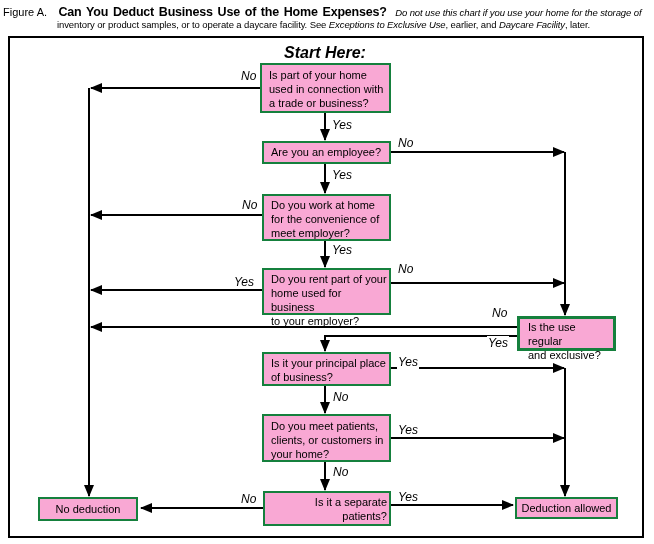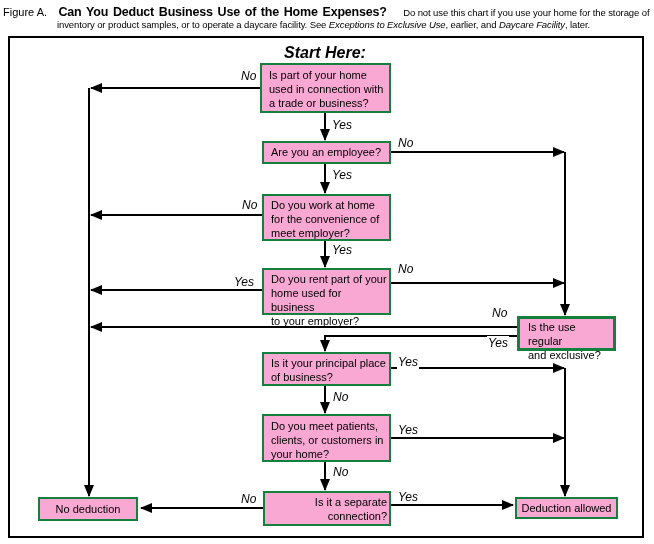--- a/index.html
+++ b/index.html
@@ -5,21 +5,21 @@
   html,body{margin:0;padding:0;background:#fff;}
   .page{
     position:relative;width:654px;height:544px;background:#fff;overflow:hidden;
     font-family:"Liberation Sans",sans-serif;color:#000;
   }
   
   .title-l1{position:absolute;left:3px;top:3px;white-space:nowrap;line-height:15px;}
   .fig-label{font-size:11px;}
   .fig-heading{font-size:12.5px;font-weight:bold;word-spacing:1.5px;letter-spacing:-0.2px;margin-left:7px;}
   .note{font-size:9.5px;letter-spacing:-0.1px;}
-  .title-l1 .note{margin-left:12px;}
+  .title-l1 .note{margin-left:4px;font-style:italic;}
   .title-l2{position:absolute;left:57px;top:19px;white-space:nowrap;line-height:12px;}
   .it{font-style:italic;}
   
   .chart-border{
     position:absolute;left:8px;top:36px;width:636px;height:502px;
     border:2px solid #000;box-sizing:border-box;background:#fff;z-index:0;
   }
   svg.wires{position:absolute;left:0;top:0;z-index:1;}
   .start-label{
     position:absolute;left:270px;top:44px;width:110px;text-align:center;
@@ -141,21 +141,21 @@
   </div>
 
   <div class="node n-q7">
     <span class="ln">Do you meet patients,</span>
     <span class="ln">clients, or customers in</span>
     <span class="ln">your home?</span>
   </div>
 
   <div class="node n-q8">
     <span class="ln">Is it a separate</span>
-    <span class="ln">connection?</span>
+    <span class="ln">patients?</span>
   </div>
 
   <div class="node n-nd">
     <span>No deduction</span>
   </div>
 
   <div class="node n-da">
     <span>Deduction allowed</span>
   </div>
 

